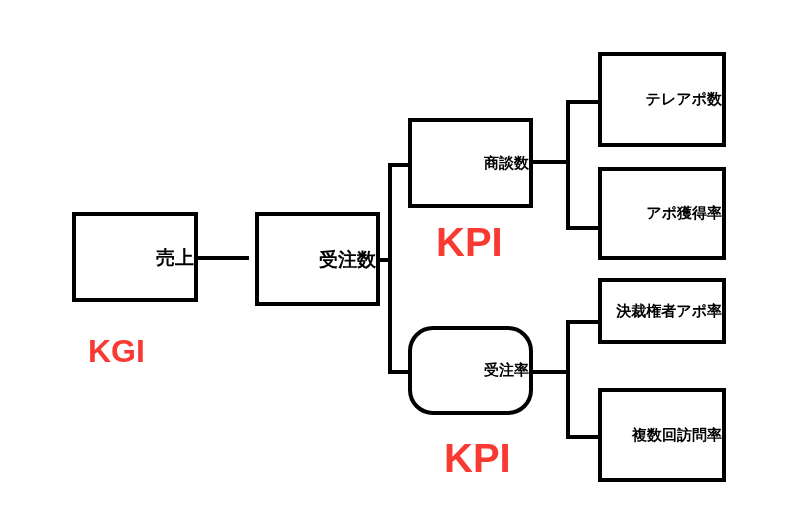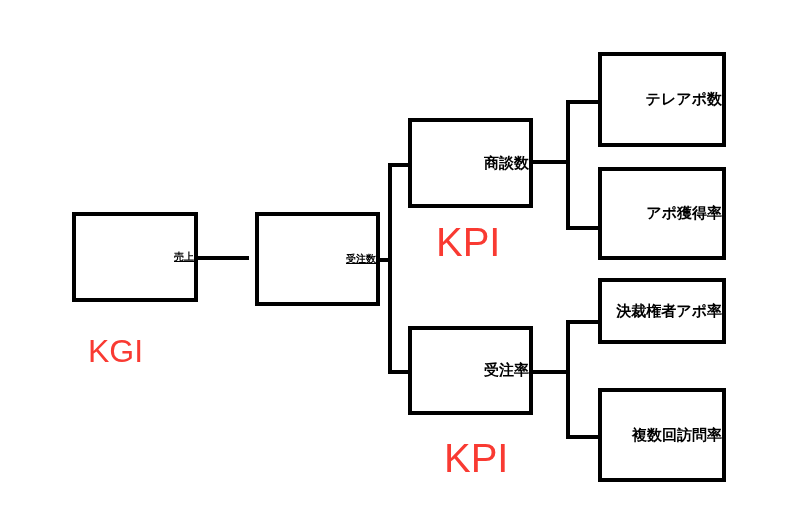--- a/index.html
+++ b/index.html
@@ -28,38 +28,38 @@
     justify-content: flex-end;
     z-index: 3;
   }
   .node-label {
     font-family: "DejaVu Sans", "Liberation Sans", sans-serif;
     font-weight: 700;
     color: #000000;
     white-space: nowrap;
     line-height: 1;
   }
-  .lvl1 .node-label { font-size: 10px; text-decoration: underline; }
+  .lvl1 .node-label { font-size: 19px; }
   .lvl2 .node-label { font-size: 15px; margin-left: 24px; }
   .lvl3 .node-label { font-size: 15px; }
 
   
   .seg {
     position: absolute;
     background: #000000;
     z-index: 1;
   }
   .seg-h { height: 4px; }
   .seg-v { width: 4px; }
 
   
   .tag {
     position: absolute;
     font-family: "Liberation Sans", "DejaVu Sans", sans-serif;
-    font-weight: 400;
+    font-weight: 700;
     line-height: 1;
     white-space: nowrap;
     z-index: 4;
   }
 </style>
 </head>
 <body>
 
 <div id="canvas">
 
@@ -94,21 +94,21 @@
   </div>
 
   <div class="node lvl1" style="left:247px; top:212px; width:125px; height:94px;margin-left:8px;">
     <span class="node-label">受注数</span>
   </div>
 
   <div class="node lvl2" style="left:408px; top:118px; width:125px; height:90px;">
     <span class="node-label">商談数</span>
   </div>
 
-  <div class="node lvl2" style="left:408px; top:326px; width:125px; height:89px;">
+  <div class="node lvl2" style="left:408px; top:326px; width:125px; height:89px;border-radius:25px;">
     <span class="node-label">受注率</span>
   </div>
 
   <div class="node lvl3" style="left:598px; top:52px; width:128px; height:95px;">
     <span class="node-label">テレアポ数</span>
   </div>
 
   <div class="node lvl3" style="left:598px; top:167px; width:128px; height:93px;padding-left:40px;">
     <span class="node-label">アポ獲得率</span>
   </div>

